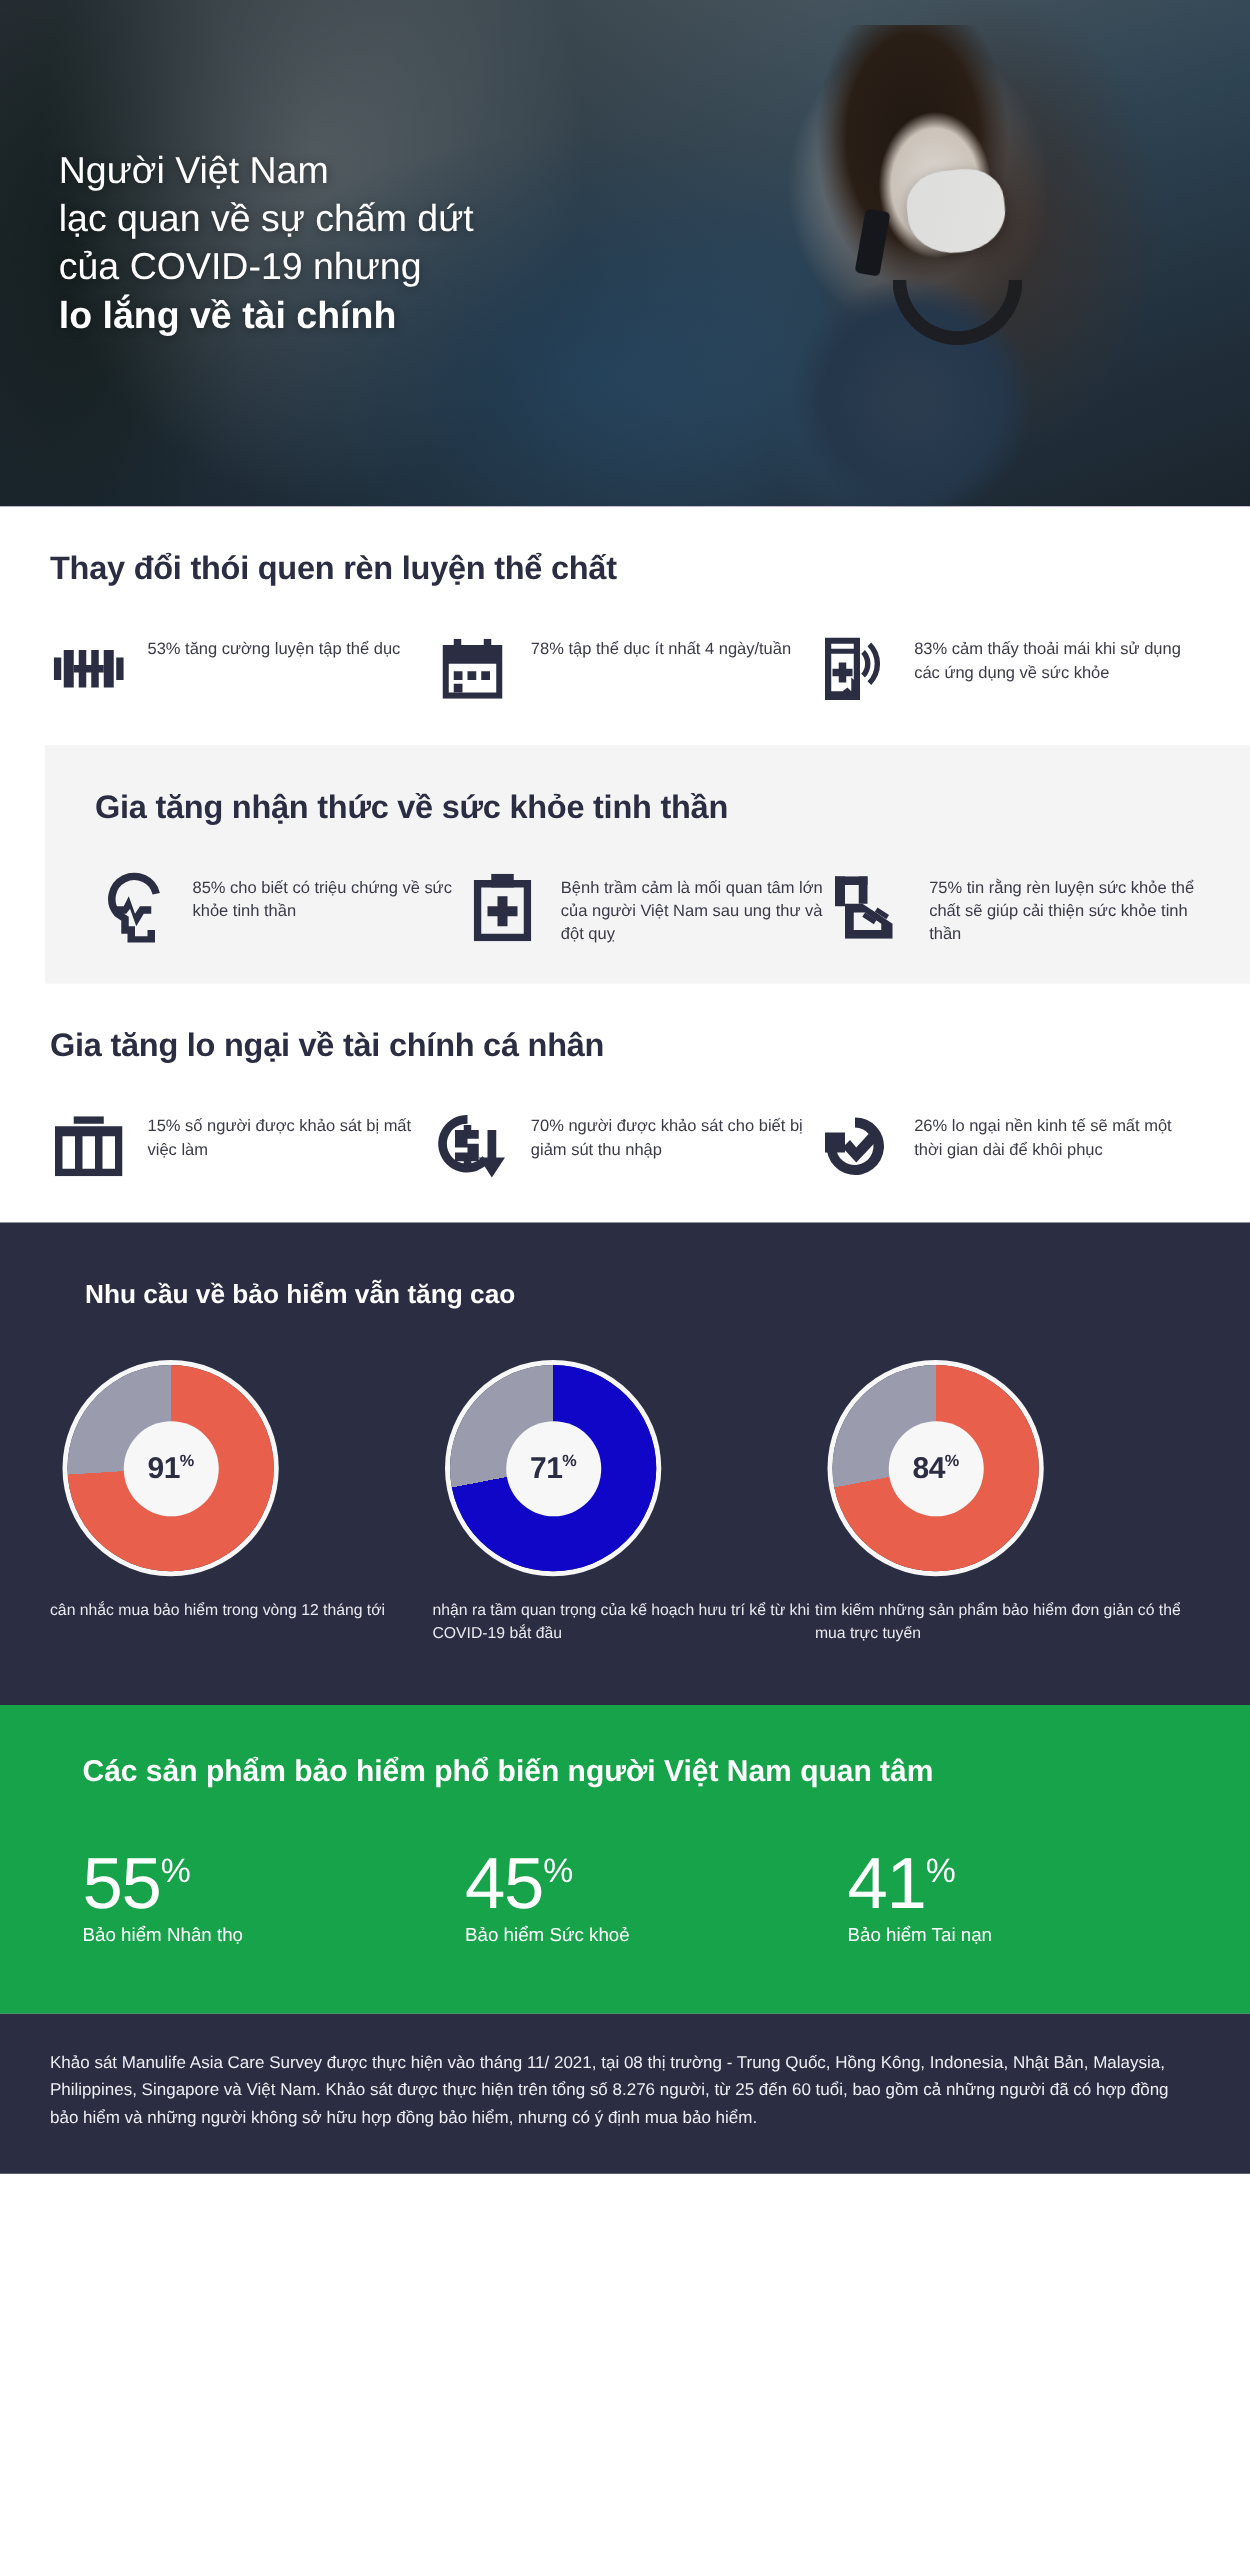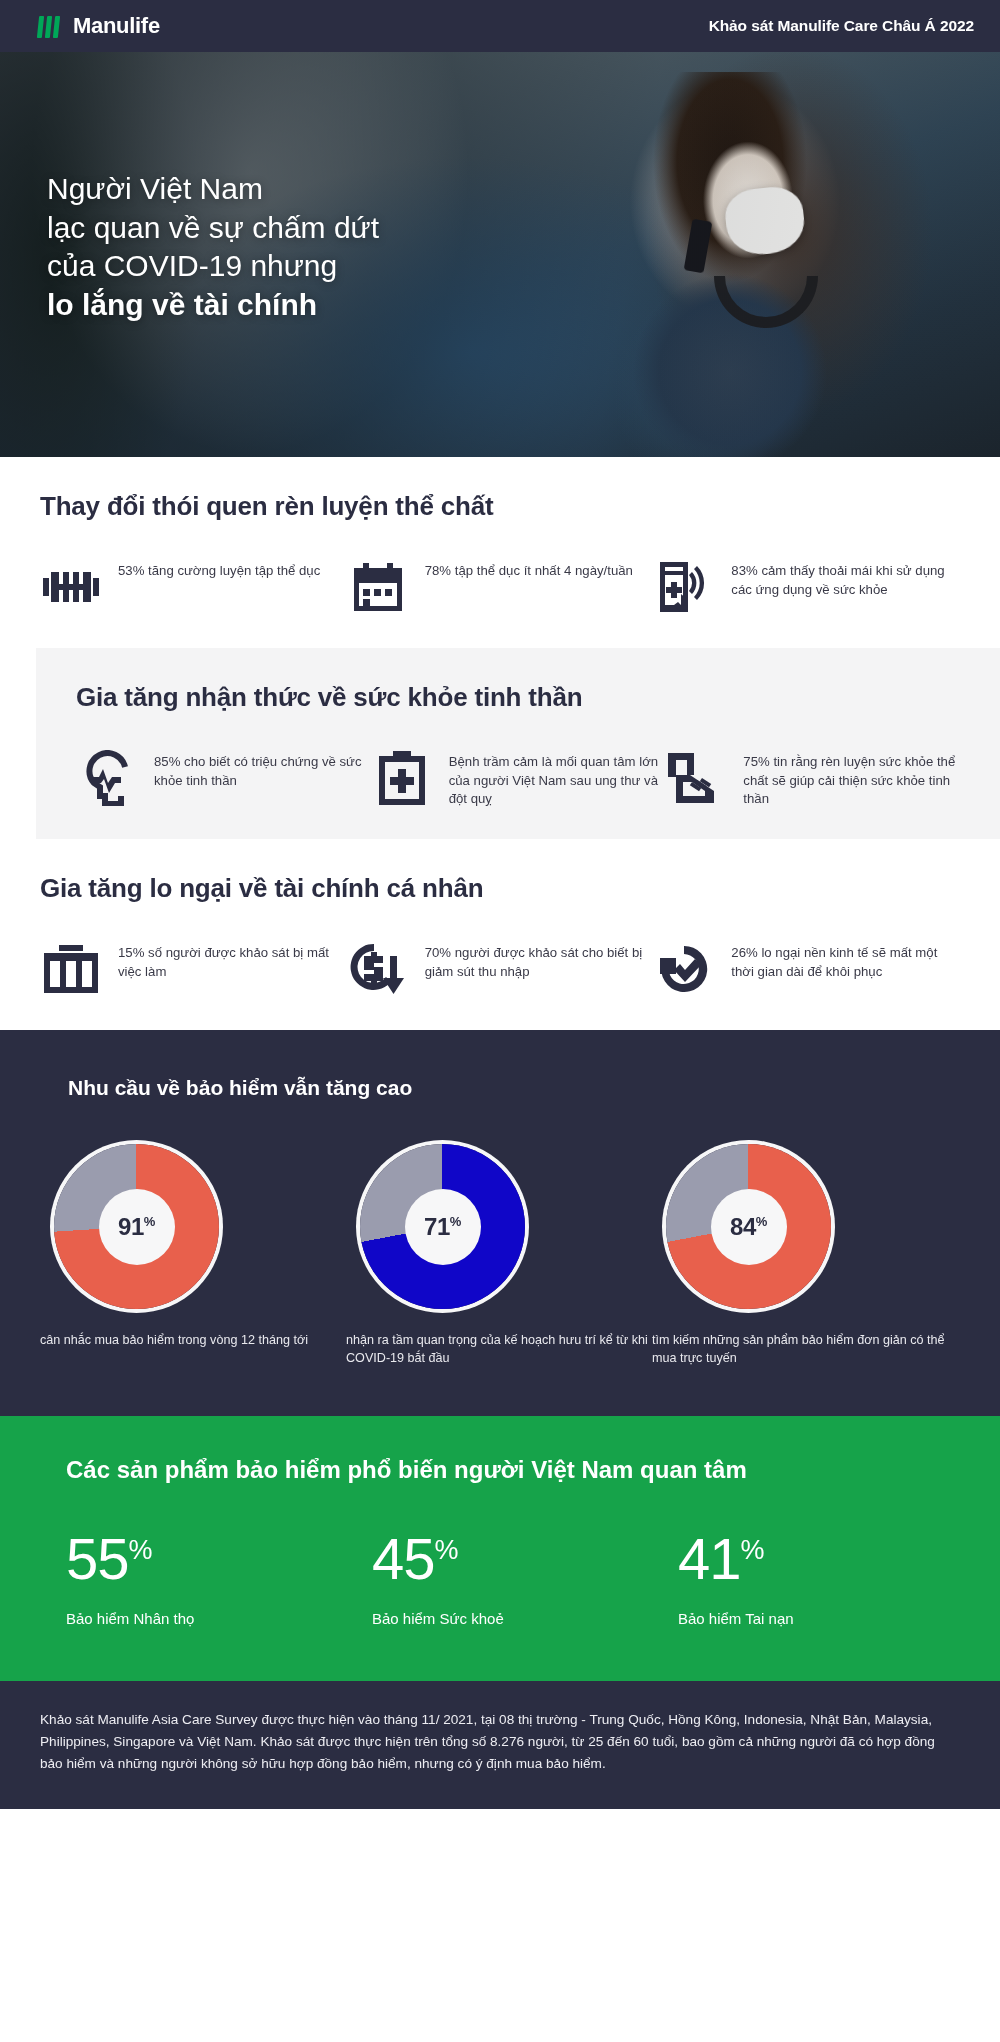--- a/index.html
+++ b/index.html
@@ -218,51 +218,40 @@
     color: #fff;
     font-size: 58px;
     font-weight: 400;
     line-height: 1;
     letter-spacing: -1px;
   }
   .green-num sup { font-size: 27px; top: -0.72em; }
   .green-lab {
     color: #fff;
     font-size: 15px;
-    margin-top: 22px;
+    margin-top: 4px;
   }
 
   
   .footer {
     background: #2B2D42;
     padding: 28px 40px 34px 40px;
   }
   .footer-text {
     color: #EDEDF2;
     font-size: 13.6px;
     line-height: 1.62;
     max-width: 915px;
   }
 </style>
 </head>
 <body>
 
 <div class="page">
 
-  <div class="header">
-    <div class="brand">
-      <span class="logo-bars">
-          <i></i>
-          <i></i>
-          <i></i>
-        </span>
-      <span class="brand-name">Manulife</span>
-    </div>
-    <div class="header-title">Khảo sát Manulife Care Châu Á 2022</div>
-  </div>
 
   <div class="hero">
     <div class="hero-bg"></div>
     <div class="hero-woman"></div>
     <div class="hero-mask"></div>
     <div class="hero-hphones"></div>
     <div class="hero-phone"></div>
     <div class="hero-vig"></div>
     <div class="hero-text">
       <div class="hero-line">Người Việt Nam</div>

